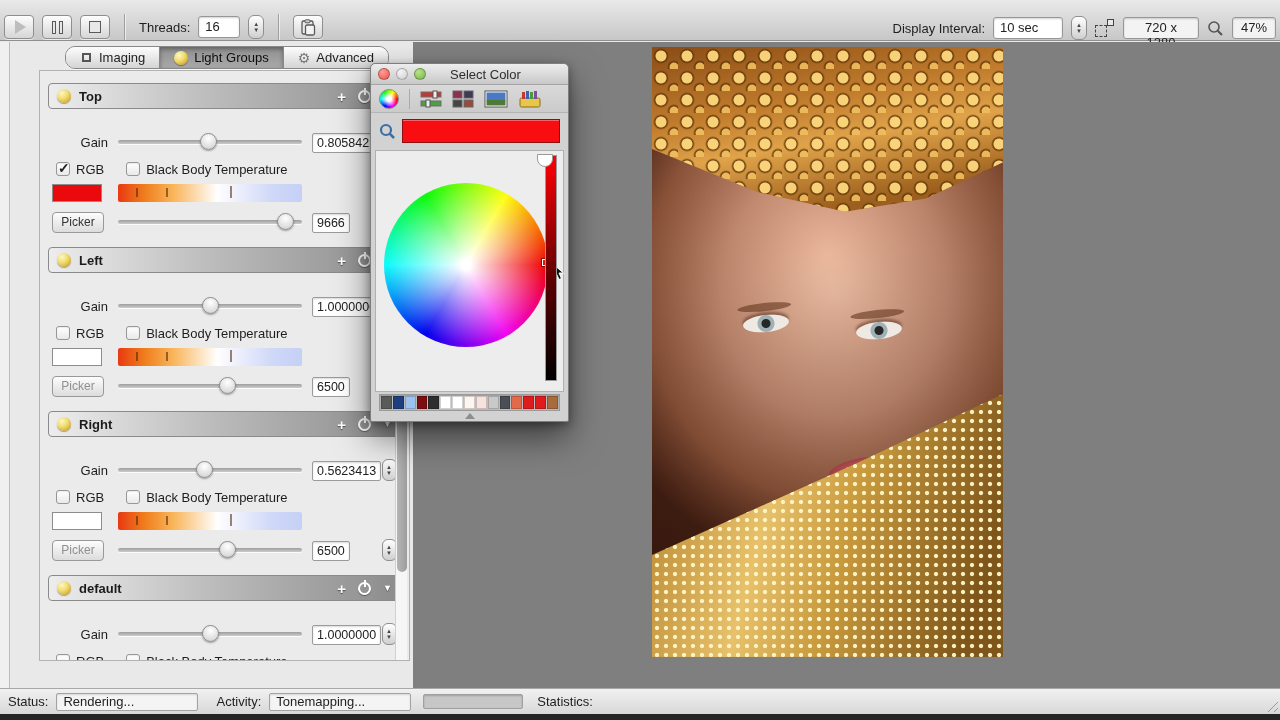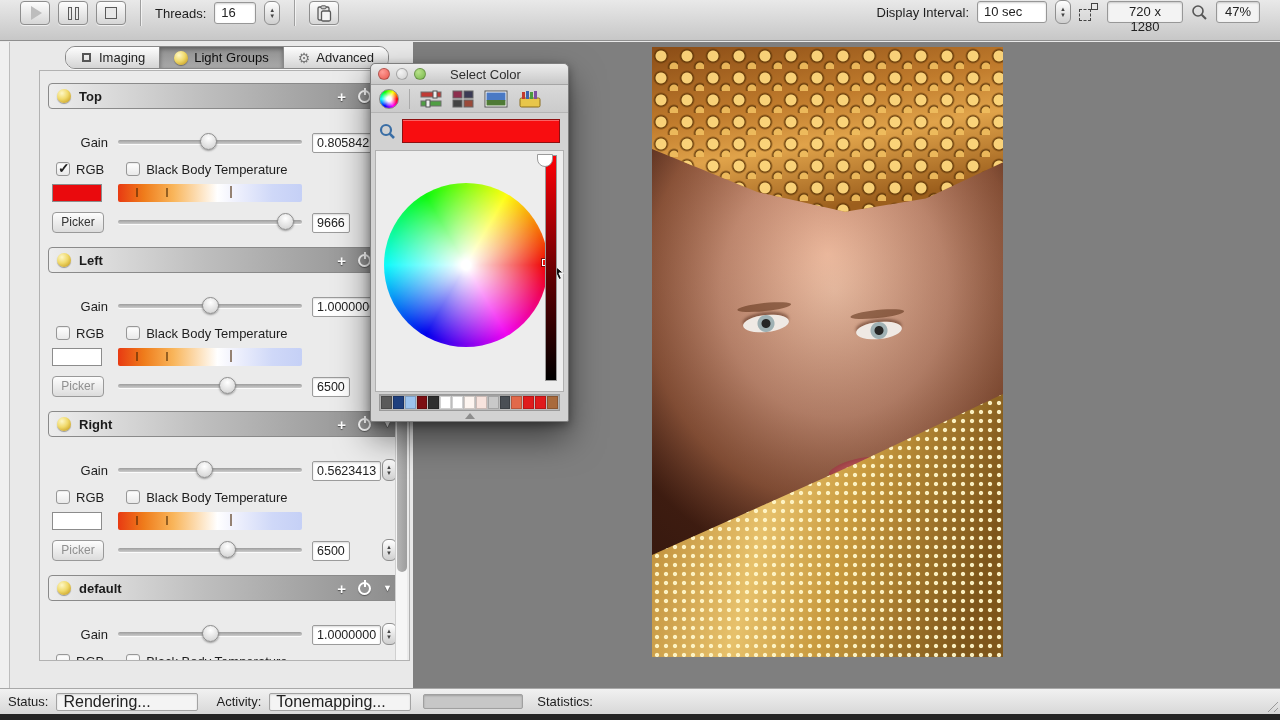--- a/index.html
+++ b/index.html
@@ -3,21 +3,21 @@
 <meta charset="utf-8">
 <style>
   * { margin:0; padding:0; box-sizing:border-box; }
   html,body { width:1280px; height:720px; overflow:hidden;
     font-family:"Liberation Sans", sans-serif; font-size:13px; color:#222;
     background:#e9e9e9; position:relative; }
 
   
   .toolbar { position:absolute; left:0; top:0; width:1280px; height:41px;
     background:linear-gradient(#e9e9e9,#c7c7c7); border-bottom:1px solid #8f8f8f;
-    display:flex; align-items:flex-start; padding:0 20px; }
+    display:flex; align-items:flex-end; padding:0 4px; }
   .tb-left { display:flex; align-items:center; gap:8px; }
   .tb-right { margin-left:auto; display:flex; align-items:center; gap:8px; }
   .tool-btn { width:30px; height:24px; border:1px solid #8e8e8e; border-radius:4px;
     background:linear-gradient(#fdfdfd,#d6d6d6); display:flex; align-items:center;
     justify-content:center; box-shadow:0 1px 0 rgba(255,255,255,.65); }
   .glyph-play { width:0; height:0; border-left:11px solid #bdbdbd;
     border-top:7px solid transparent; border-bottom:7px solid transparent; margin-left:2px;}
   .glyph-pause { display:flex; gap:3px; }
   .glyph-pause i { width:4px; height:13px; border:1px solid #5a5a5a; background:#e8e8e8; display:block;}
   .glyph-stop { width:12px; height:12px; border:1px solid #5a5a5a; background:#e8e8e8; }
@@ -194,21 +194,21 @@
   .drawer-pull { position:absolute; left:50%; bottom:2px; transform:translateX(-50%);
     width:0; height:0; border-left:5px solid transparent; border-right:5px solid transparent;
     border-bottom:6px solid #8d8d8d; }
 
   
   .statusbar { position:absolute; left:0; top:688px; width:1280px; height:26px;
     background:linear-gradient(#f1f1f1,#d8d8d8); border-top:1px solid #a8a8a8;
     display:flex; align-items:center; padding:0 8px; gap:8px; }
   .sb-label { font-size:13px; color:#1d1d1d; }
   .sb-field { height:18px; background:#f4f4f4; border:1px solid #a3a3a3; border-radius:2px;
-    box-shadow:inset 0 1px 2px rgba(0,0,0,.12); font-size:16px; padding:0 6px;
+    box-shadow:inset 0 1px 2px rgba(0,0,0,.12); font-size:13px; padding:0 6px;
     display:flex; align-items:center; white-space:nowrap; overflow:hidden; }
   .sb-status { width:142px; }
   .sb-activity { width:142px; margin-right:4px; }
   .sb-progress { width:100px; height:15px; background:#c7c7c7; border:1px solid #a0a0a0;
     border-radius:2px; box-shadow:inset 0 1px 2px rgba(0,0,0,.2); margin-right:6px;}
   .sb-stats { flex:1; }
   .grip { position:absolute; right:2px; bottom:2px; width:13px; height:13px;
     background:repeating-linear-gradient(135deg, transparent 0 3px, #9a9a9a 3px 4px); 
     clip-path:polygon(100% 0,100% 100%,0 100%); }
   .bottom-strip { position:absolute; left:0; top:714px; width:1280px; height:6px; background:#252525; }

